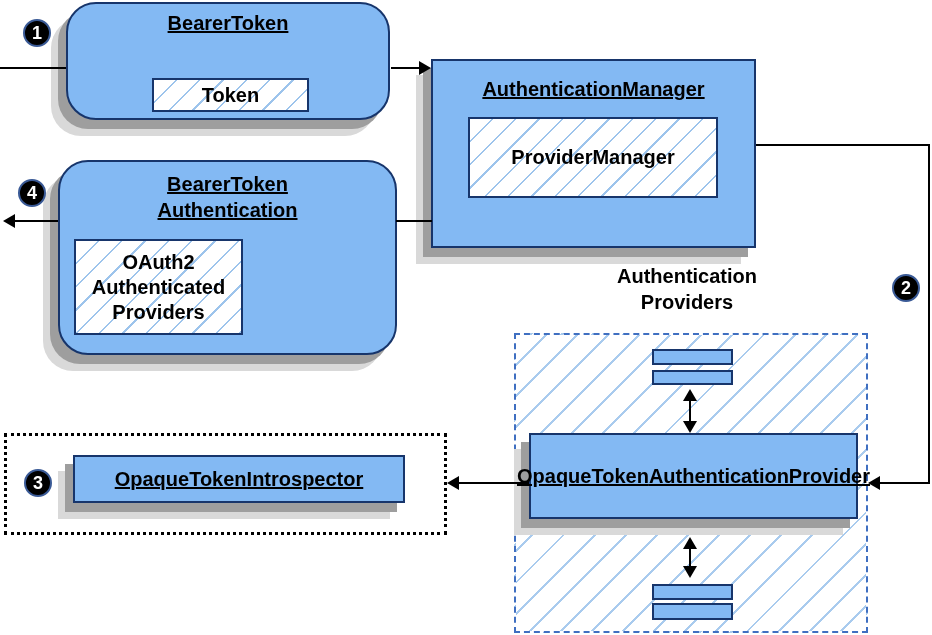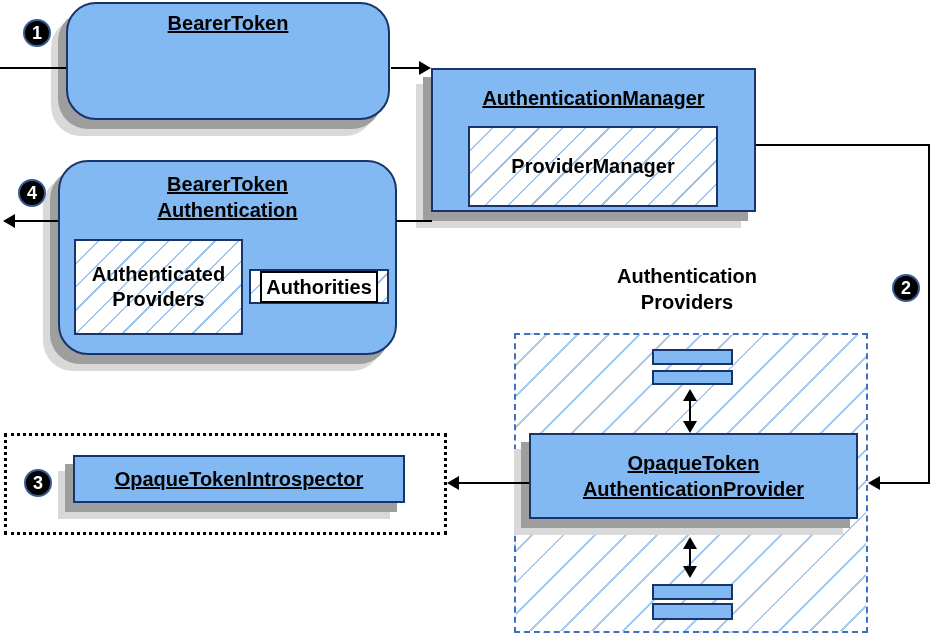--- a/index.html
+++ b/index.html
@@ -83,46 +83,47 @@
 
   <div class="bar" style="left:652px;top:349px;width:81px;height:16px;"></div>
   <div class="bar" style="left:652px;top:370px;width:81px;height:15px;"></div>
   <div class="bar" style="left:652px;top:584px;width:81px;height:16px;"></div>
   <div class="bar" style="left:652px;top:603px;width:81px;height:17px;"></div>
 
   <div class="node rounded shadow" style="left:66px;top:2px;width:324px;height:118px;">
     <div style="margin-top:6px;">
       <div>BearerToken</div>
     </div>
+    <div class="chip" style="left:84px;top:74px;width:157px;height:34px;">
+      <span>Token</span>
+    </div>
   </div>
 
-  <div class="node shadow" style="left:431px;top:68px;width:325px;height:144px;">
+  <div class="node shadow" style="left:431px;top:59px;width:325px;height:189px;">
     <div style="margin-top:15px;">AuthenticationManager</div>
     <div class="chip" style="left:35px;top:56px;width:250px;height:81px;">
       <span>ProviderManager</span>
     </div>
   </div>
 
   <div class="node rounded shadow" style="left:58px;top:160px;width:339px;height:195px;">
     <div style="margin-top:9px;">
       <div>BearerToken</div>
       <div>Authentication</div>
     </div>
     <div class="chip" style="left:14px;top:77px;width:169px;height:96px;">
       <div>
+        <div>OAuth2</div>
         <div>Authenticated</div>
         <div>Providers</div>
       </div>
     </div>
-    <div class="chip" style="left:189px;top:107px;width:140px;height:35px;">
-      <span class="framed-label">Authorities</span>
-    </div>
   </div>
 
-  <div class="node shadow" style="left:529px;top:433px;width:329px;height:86px;display:flex;flex-direction:column;align-items:center;justify-content:center;">
+  <div class="node shadow" style="left:529px;top:433px;width:329px;height:86px;display:flex;align-items:center;justify-content:center;">
     <div>OpaqueToken</div>
     <div>AuthenticationProvider</div>
   </div>
 
   <div class="dotted-group" style="left:4px;top:433px;width:443px;height:102px;"></div>
   <div class="node shadow" style="left:73px;top:455px;width:332px;height:48px;display:flex;align-items:center;justify-content:center;">
     <span>OpaqueTokenIntrospector</span>
   </div>
 
   <div class="hline" style="left:0px;top:67px;width:66px;height:2px;"></div>

